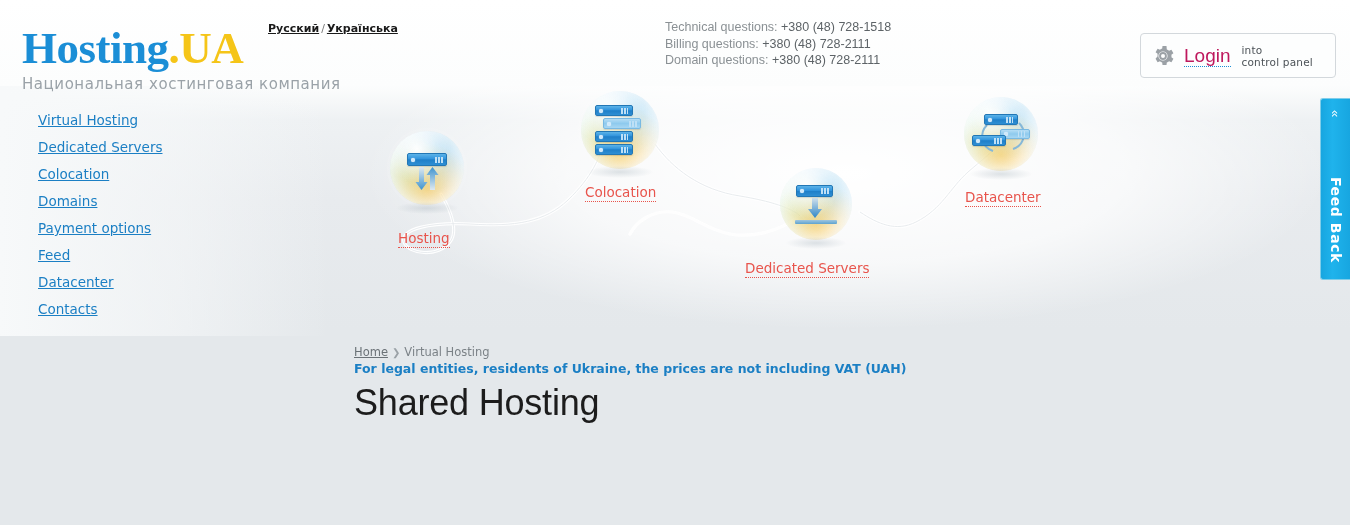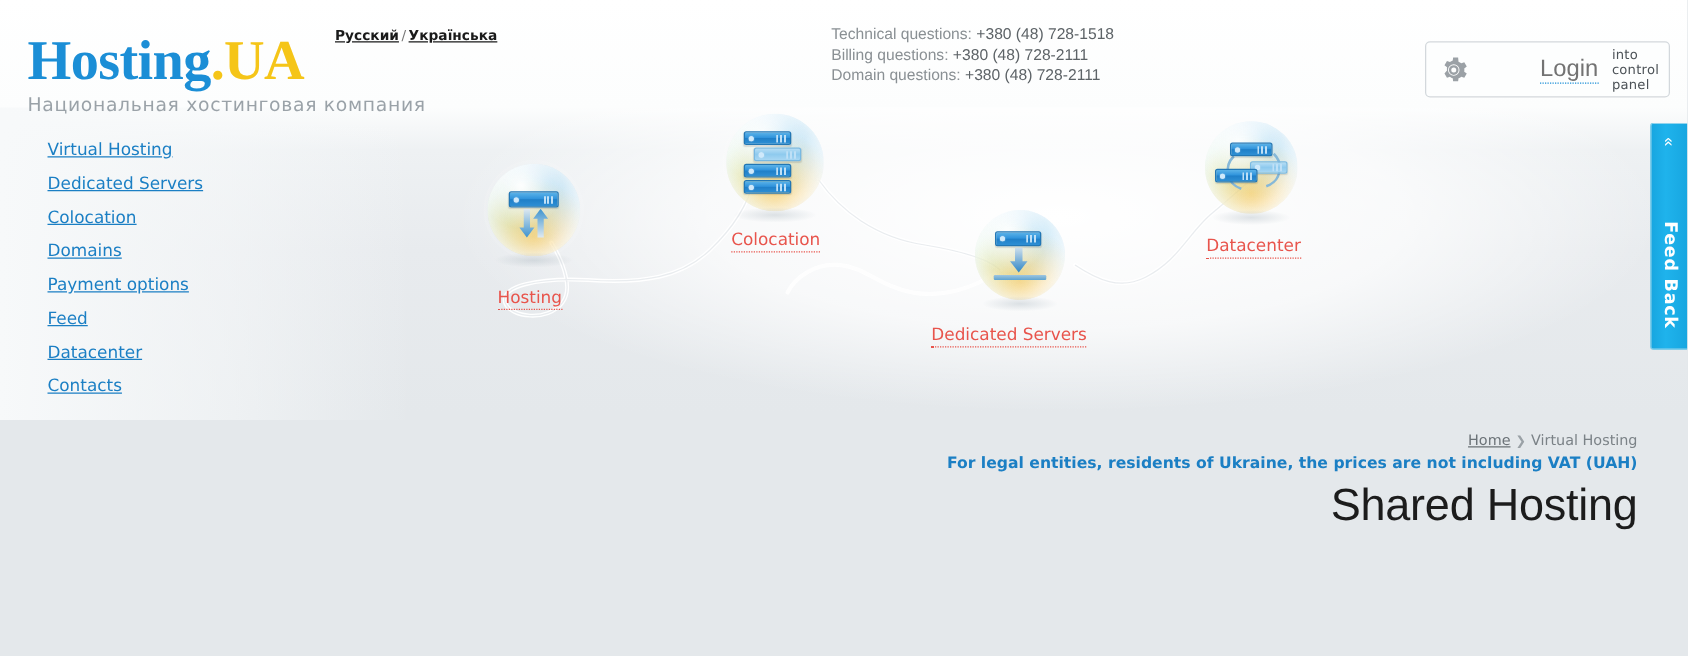--- a/index.html
+++ b/index.html
@@ -97,26 +97,25 @@
     border: 1px solid #d3d8dc;
     border-radius: 4px;
     background: #fdfefe;
     display: flex;
     align-items: center;
     padding: 0 10px;
   }
   #gear { width: 24px; height: 24px; flex: 0 0 24px; margin-right: 9px; }
   #login-link {
     font-size: 19px;
-    color: #737373;
+    color: #be185d;
     border-bottom: 1px dotted #1b8ed6;
     line-height: 21px;
     text-decoration: none;
     margin-right: 11px;
-    margin-left: 48px;
   }
   #login-sub {
     font-size: 10.5px;
     line-height: 12px;
     color: #4c5257;
     font-family: "DejaVu Sans", sans-serif;
     letter-spacing: 0.2px;
   }
 
   
@@ -218,21 +217,21 @@
     transform: rotate(90deg);
     transform-origin: 15px 15px;
     text-align: center;
     font-size: 14px; line-height: 30px;
     font-weight: bold;
     letter-spacing: 0.6px;
     font-family: "DejaVu Sans", sans-serif;
   }
 
   
-  #content { position: absolute; left: 338px; top: 344px; right: 40px; text-align: right; }
+  #content { position: absolute; left: 354px; top: 344px; right: 40px; }
   #breadcrumb { font-size: 11.5px; color: #7b8287; line-height: 16px; font-family: "DejaVu Sans", sans-serif; }
   #breadcrumb a { color: #6b7277; text-decoration: underline; }
   #breadcrumb .sep { color: #9aa1a6; padding: 0 4px; font-size: 10px; }
   #breadcrumb .cur { color: #7b8287; }
 
   #vat-note {
     font-size: 12.5px;
     font-weight: bold;
     color: #1b7fc4;
     font-family: "DejaVu Sans", sans-serif;

